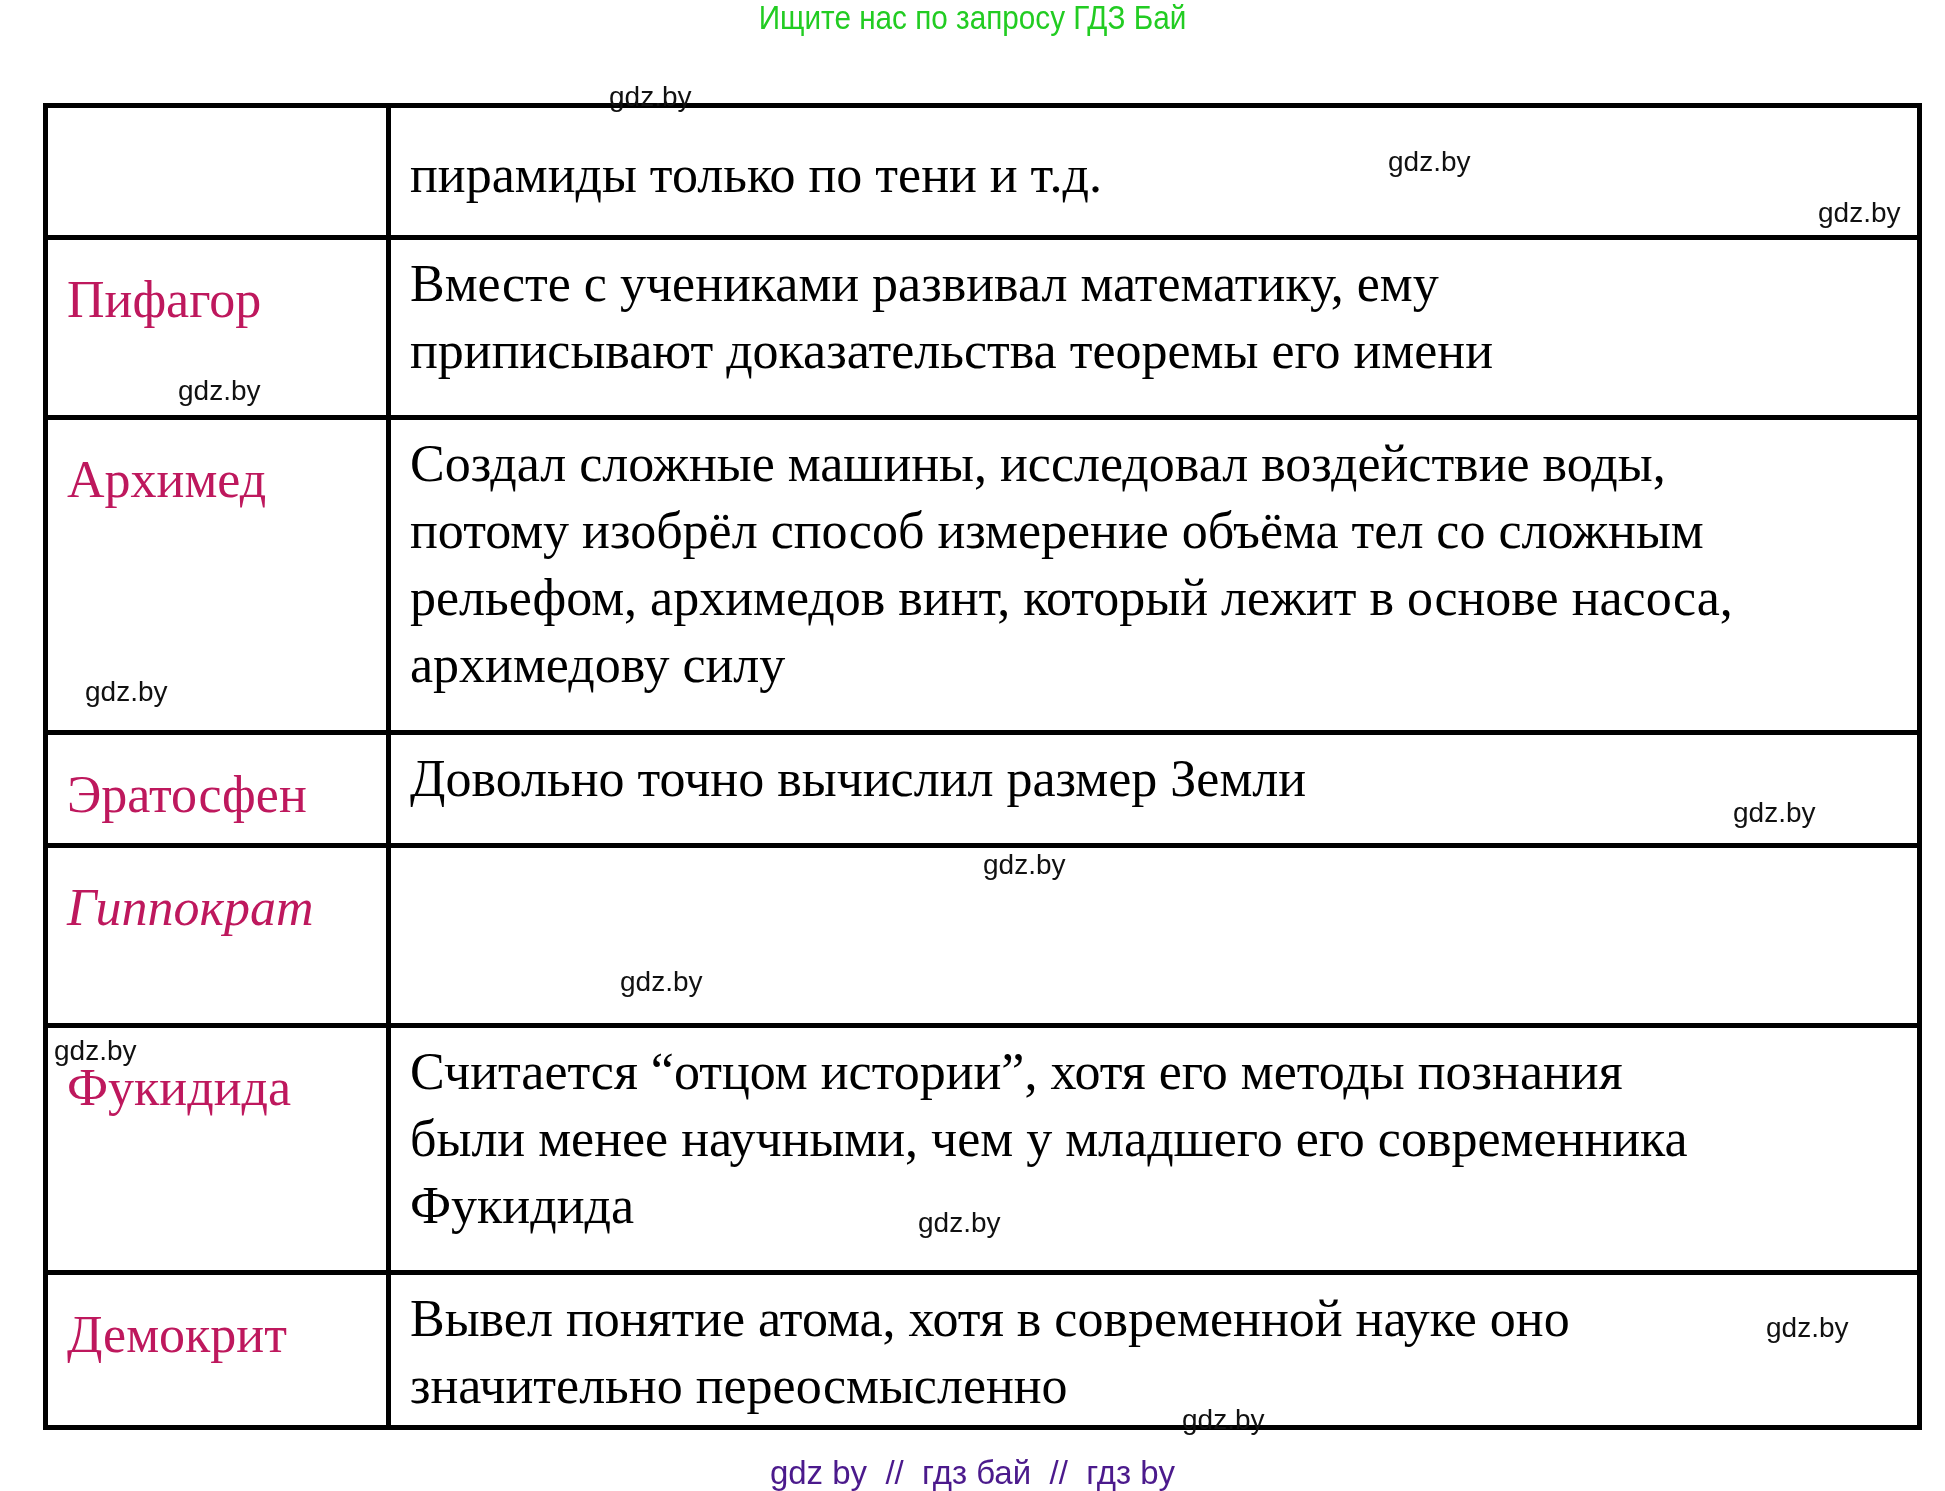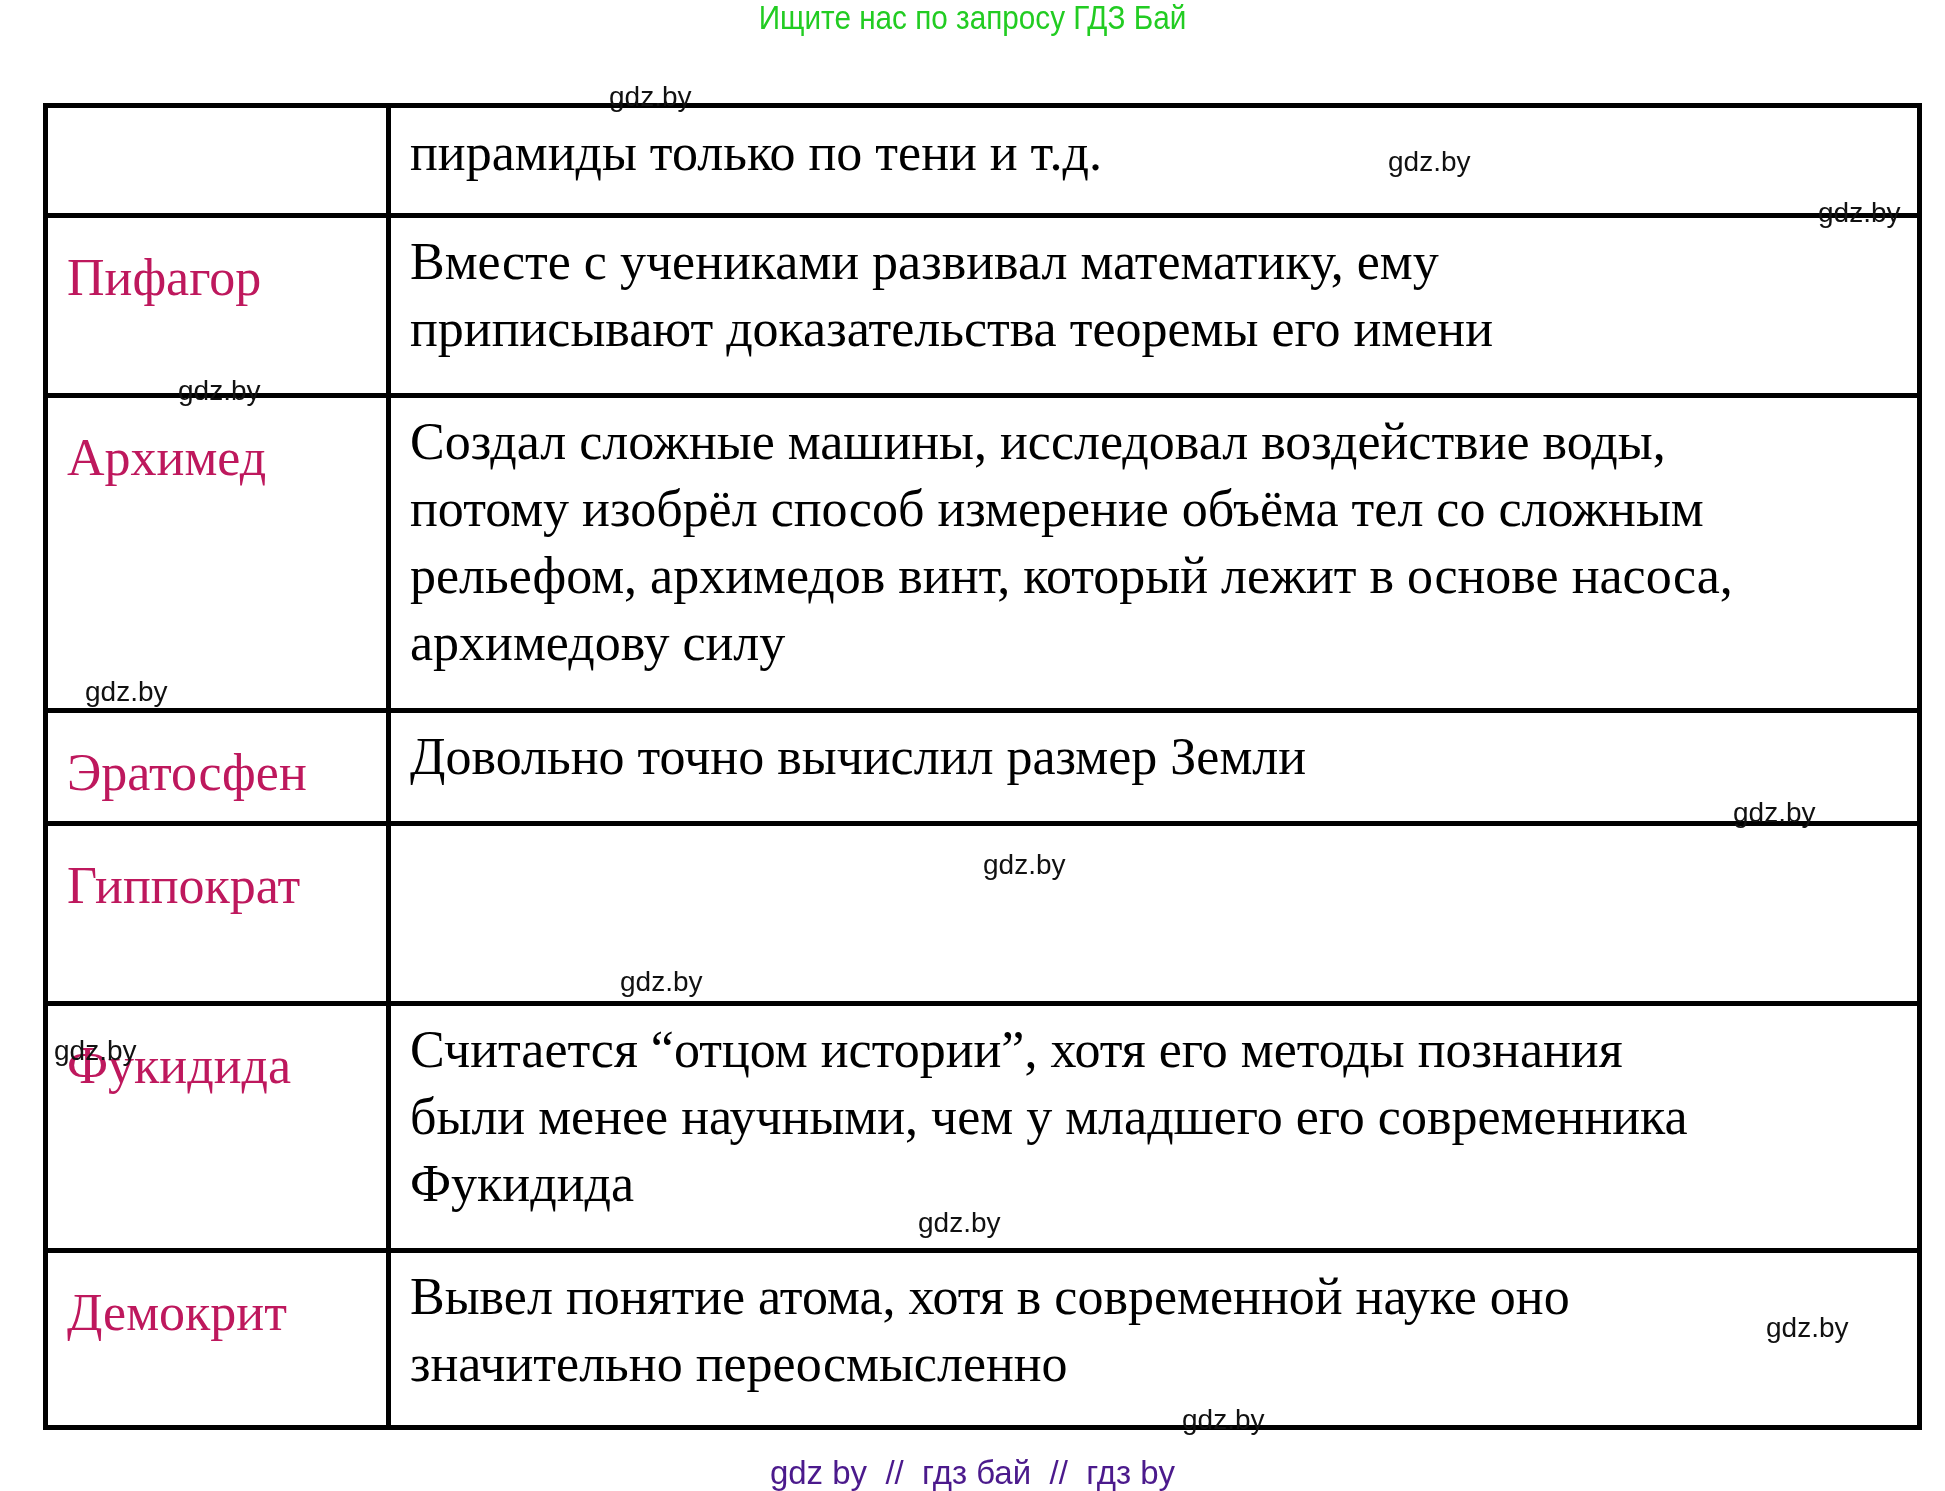--- a/index.html
+++ b/index.html
@@ -16,20 +16,21 @@
     font-family: "Liberation Sans", sans-serif; font-size: 33px; line-height: 36px;
     white-space: pre;
   }
   .grid {
     position: absolute; left: 43px; top: 103px; width: 1879px; height: 1327px;
     border: 5px solid #000; box-sizing: border-box;
   }
   .row {
     position: absolute; left: 43px; width: 1879px; box-sizing: border-box;
     border-top: 5px solid #000;
+    margin-top: 22px;
   }
   .row.first { border-top: none; }
   .cell-name {
     position: absolute; left: 24px; top: 26px;
     font-family: "Liberation Serif", serif; font-size: 52px; line-height: 67px; color: #be185d;
   }
   .cell-desc {
     position: absolute; left: 367px; top: 10px; width: 1500px;
     font-family: "Liberation Serif", serif; font-size: 52px; line-height: 67px; color: #000;
     white-space: pre-line;
@@ -67,21 +68,21 @@
 потому изобрёл способ измерение объёма тел со сложным
 рельефом, архимедов винт, который лежит в основе насоса,
 архимедову силу</div>
 </div>
 
 <div class="row" style="top:708px;height:115px;">
   <div class="cell-name">Эратосфен</div>
   <div class="cell-desc">Довольно точно вычислил размер Земли</div>
 </div>
 
-<div class="row" style="top:821px;height:182px;">
+<div class="row" style="top:821px;height:182px;font-style:italic;">
   <div class="cell-name">Гиппократ</div>
 </div>
 
 <div class="row" style="top:1001px;height:249px;">
   <div class="cell-name">Фукидида</div>
   <div class="cell-desc">Считается “отцом истории”, хотя его методы познания
 были менее научными, чем у младшего его современника
 Фукидида</div>
 </div>
 

